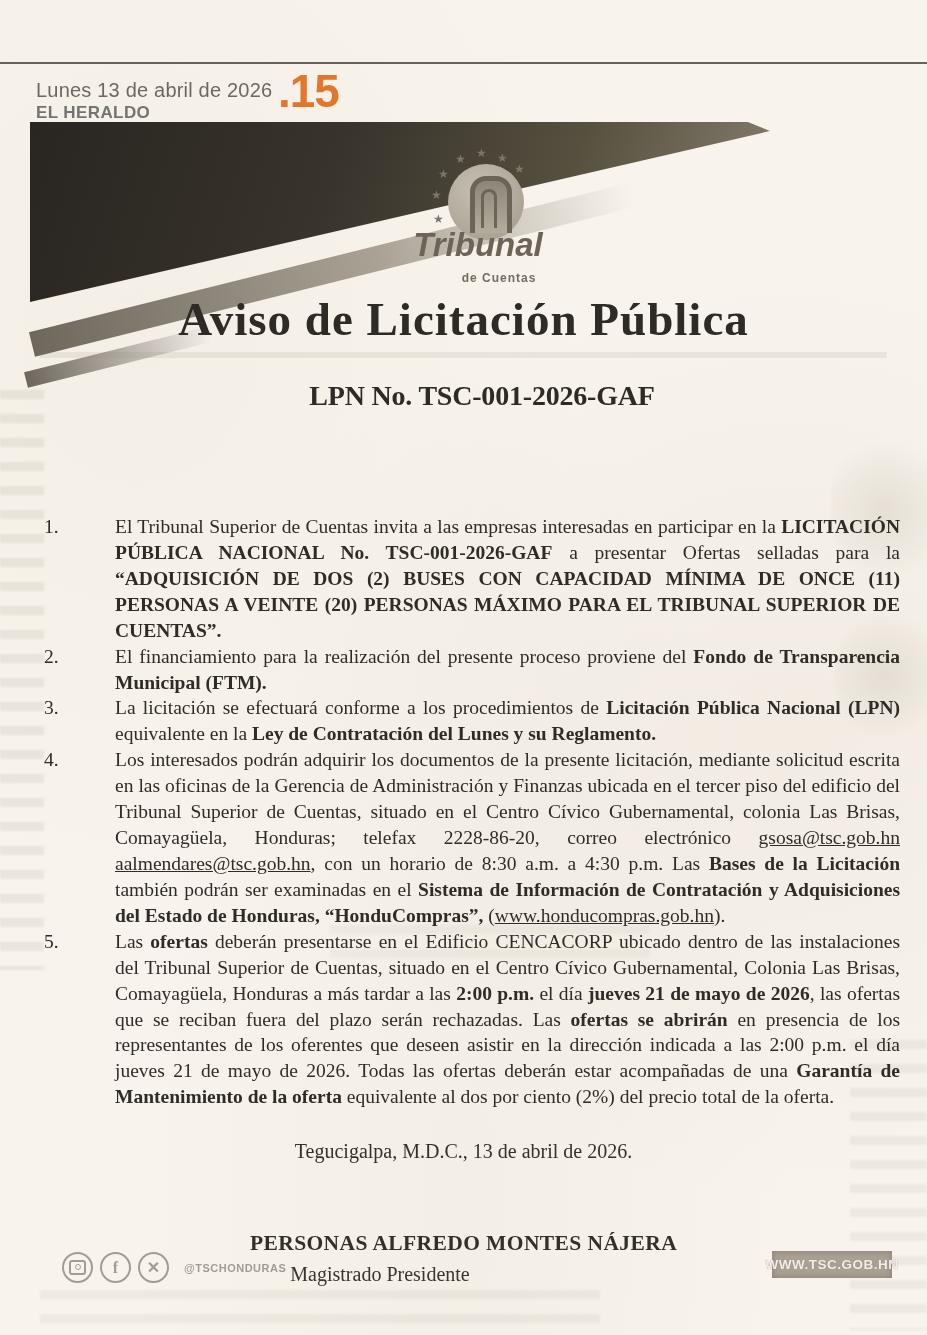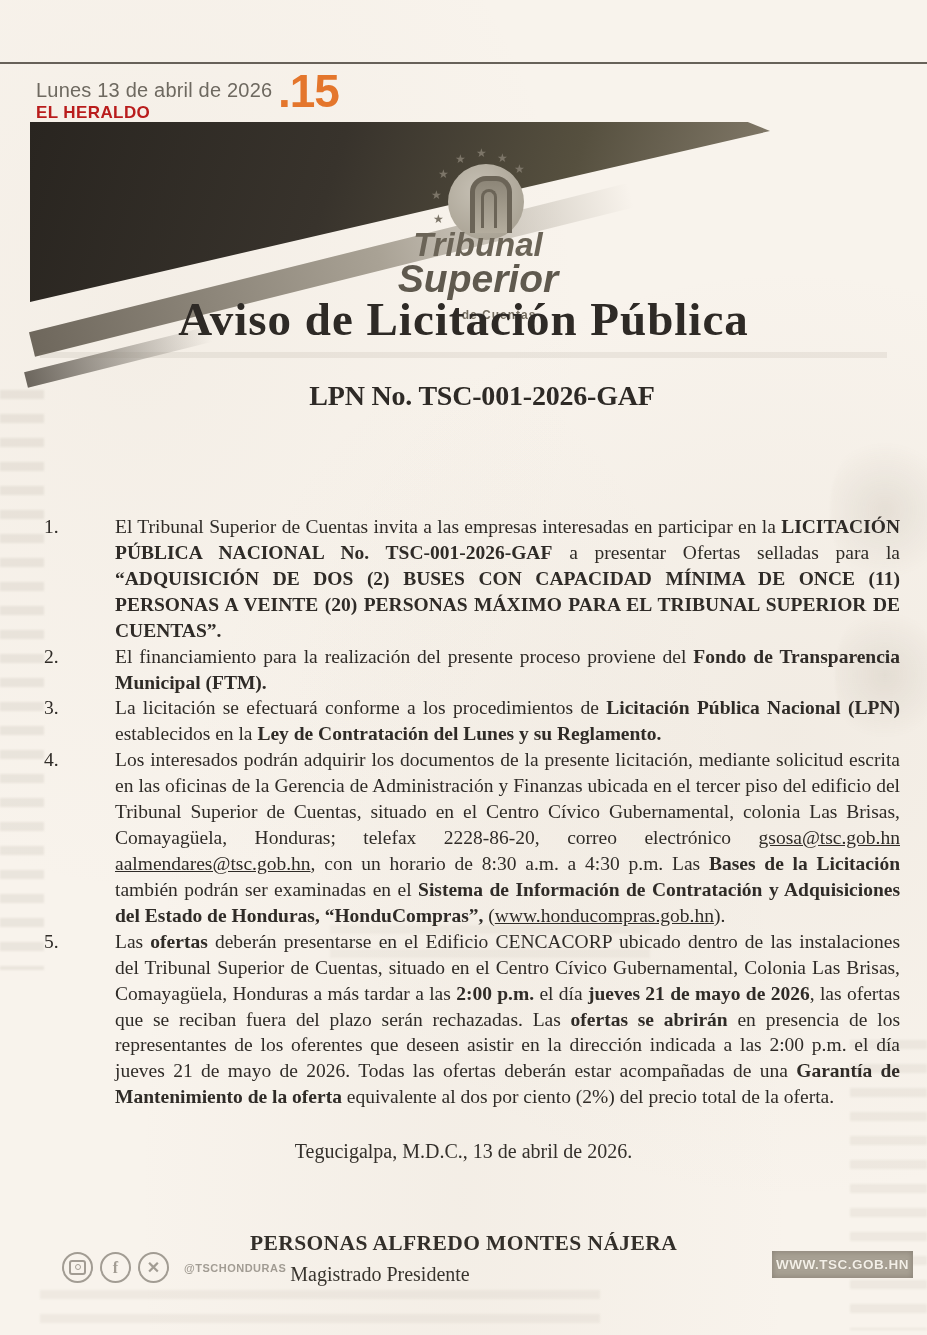--- a/index.html
+++ b/index.html
@@ -12,21 +12,21 @@
       radial-gradient(ellipse at 50% 90%, rgba(185,170,148,.07), transparent 50%),
       #f8f3ec;
     color:#35312c;
   }
   .abs{position:absolute;}
 
   
   .top-rule{left:0;right:0;top:62px;height:2px;background:#4d4840;opacity:.85;}
   .hdr{left:36px;top:72px;font-family:"Liberation Sans",sans-serif;margin-top:7px;}
   .hdr .date{font-size:20px;color:#6e6960;letter-spacing:.2px;}
-  .hdr .mast{font-size:17px;font-weight:700;color:#b91c1c;letter-spacing:.4px;margin-top:1px;}
+  .hdr .mast{font-size:17px;font-weight:700;color:#737373;letter-spacing:.4px;margin-top:1px;}
   .pagenum{left:278px;top:64px;font-family:"Liberation Sans",sans-serif;
     font-size:46px;font-weight:700;color:#e4762c;letter-spacing:-1px;}
 
   
   .banner{left:30px;top:120px;width:877px;height:186px;}
   .wedge{position:absolute;left:0;top:2px;width:740px;height:180px;
     background:linear-gradient(108deg,#292520 0%,#38332c 40%,#56503f 70%,#8b8272 100%);
     clip-path:polygon(0 0,97% 0,100% 5%,0 100%);}
   .stripe{position:absolute;left:2px;top:212px;width:650px;height:25px;
     transform:rotate(-14deg);transform-origin:0 50%;
@@ -76,21 +76,21 @@
   
   .social{left:62px;top:1252px;display:flex;align-items:center;gap:7px;opacity:.62;}
   .circ{width:27px;height:27px;border:2px solid #6e6珠85e;border:2px solid #6e685e;border-radius:50%;
     display:flex;align-items:center;justify-content:center;position:relative;color:#6e685e;
     font-family:"Liberation Serif",serif;font-weight:700;font-size:16px;}
   .cam{width:13px;height:11px;border:2px solid #6e685e;border-radius:3px;position:relative;}
   .cam:after{content:"";position:absolute;left:3.5px;top:2px;width:4px;height:4px;
     border:1.5px solid #6e685e;border-radius:50%;}
   .handle{margin-left:8px;font-family:"Liberation Sans",sans-serif;font-weight:700;
     font-size:11px;color:#6e685e;letter-spacing:.5px;}
-  .webbar{left:772px;top:1251px;width:141px;height:27px;background:#a8a194;
+  .webbar{left:772px;top:1251px;width:120px;height:27px;background:#a8a194;
     box-shadow:inset 0 0 6px rgba(90,82,70,.45);
     display:flex;align-items:center;justify-content:center;}
   .webbar span{font-family:"Liberation Sans",sans-serif;font-weight:700;font-size:13.5px;
     color:#f3efe7;letter-spacing:.5px;text-shadow:0 0 1px #857e70;}
 
   
   .smudge{position:absolute;pointer-events:none;filter:blur(1px);}
   .sm-lines{background:repeating-linear-gradient(180deg,rgba(120,108,90,.10) 0 9px,transparent 9px 24px);}
   .sm-blob{border-radius:50%;background:radial-gradient(circle,rgba(130,118,98,.13),transparent 70%);}
 </style>
@@ -122,21 +122,20 @@
     <span class="star" style="left:36px;top:21px;">★</span>
     <span class="star" style="left:53px;top:6px;">★</span>
     <span class="star" style="left:74px;top:0px;">★</span>
     <span class="star" style="left:95px;top:5px;">★</span>
     <span class="star" style="left:112px;top:16px;">★</span>
     <div class="emblem">
       <div class="arch"></div>
     </div>
     <div class="logo-text">
       <div class="lt1">Tribunal</div>
-      <div class="lt2">Superior</div>
       <div class="lt3">de Cuentas</div>
     </div>
   </div>
 </div>
 
 <div class="abs title">Aviso de Licitación Pública</div>
 <div class="abs title-shadow"></div>
 
 <div class="abs heading">
   <div class="reference">LPN No. TSC-001-2026-GAF</div>
@@ -149,21 +148,21 @@
       <div class="txt"><span>El Tribunal Superior de Cuentas invita a las empresas interesadas en participar en la </span><span class="b">LICITACIÓN PÚBLICA NACIONAL No. TSC-001-2026-GAF</span><span> a presentar Ofertas selladas para la </span><span class="b">“ADQUISICIÓN DE DOS (2) BUSES CON CAPACIDAD MÍNIMA DE ONCE (11) PERSONAS A VEINTE (20) PERSONAS MÁXIMO PARA EL TRIBUNAL SUPERIOR DE CUENTAS”.</span></div>
     </div>
 
     <div class="item">
       <div class="num">2.</div>
       <div class="txt"><span>El financiamiento para la realización del presente proceso proviene del </span><span class="b">Fondo de Transparencia Municipal (FTM).</span></div>
     </div>
 
     <div class="item">
       <div class="num">3.</div>
-      <div class="txt"><span>La licitación se efectuará conforme a los procedimientos de </span><span class="b">Licitación Pública Nacional (LPN)</span><span> establecidos en la </span><span class="b">Ley de Contratación del Lunes y su Reglamento.</span></div>
+      <div class="txt"><span>La licitación se efectuará conforme a los procedimientos de </span><span class="b">Licitación Pública Nacional (LPN)</span><span> equivalente en la </span><span class="b">Ley de Contratación del Lunes y su Reglamento.</span></div>
     </div>
 
     <div class="item">
       <div class="num">4.</div>
       <div class="txt"><span>Los interesados podrán adquirir los documentos de la presente licitación, mediante solicitud escrita en las oficinas de la Gerencia de Administración y Finanzas ubicada en el tercer piso del edificio del Tribunal Superior de Cuentas, situado en el Centro Cívico Gubernamental, colonia Las Brisas, Comayagüela, Honduras; telefax 2228-86-20, correo electrónico </span><span class="u">gsosa@tsc.gob.hn aalmendares@tsc.gob.hn</span><span>, con un horario de 8:30 a.m. a 4:30 p.m. Las </span><span class="b">Bases de la Licitación</span><span> también podrán ser examinadas en el </span><span class="b">Sistema de Información de Contratación y Adquisiciones del Estado de Honduras, “HonduCompras”,</span><span> (</span><span class="u">www.honducompras.gob.hn</span><span>).</span></div>
     </div>
 
     <div class="item">
       <div class="num">5.</div>
       <div class="txt"><span>Las </span><span class="b">ofertas</span><span> deberán presentarse en el Edificio CENCACORP ubicado dentro de las instalaciones del Tribunal Superior de Cuentas, situado en el Centro Cívico Gubernamental, Colonia Las Brisas, Comayagüela, Honduras a más tardar a las </span><span class="b">2:00 p.m.</span><span> el día </span><span class="b">jueves 21 de mayo de 2026</span><span>, las ofertas que se reciban fuera del plazo serán rechazadas. Las </span><span class="b">ofertas se abrirán</span><span> en presencia de los representantes de los oferentes que deseen asistir en la dirección indicada a las 2:00 p.m. el día jueves 21 de mayo de 2026. Todas las ofertas deberán estar acompañadas de una </span><span class="b">Garantía de Mantenimiento de la oferta</span><span> equivalente al dos por ciento (2%) del precio total de la oferta.</span></div>

